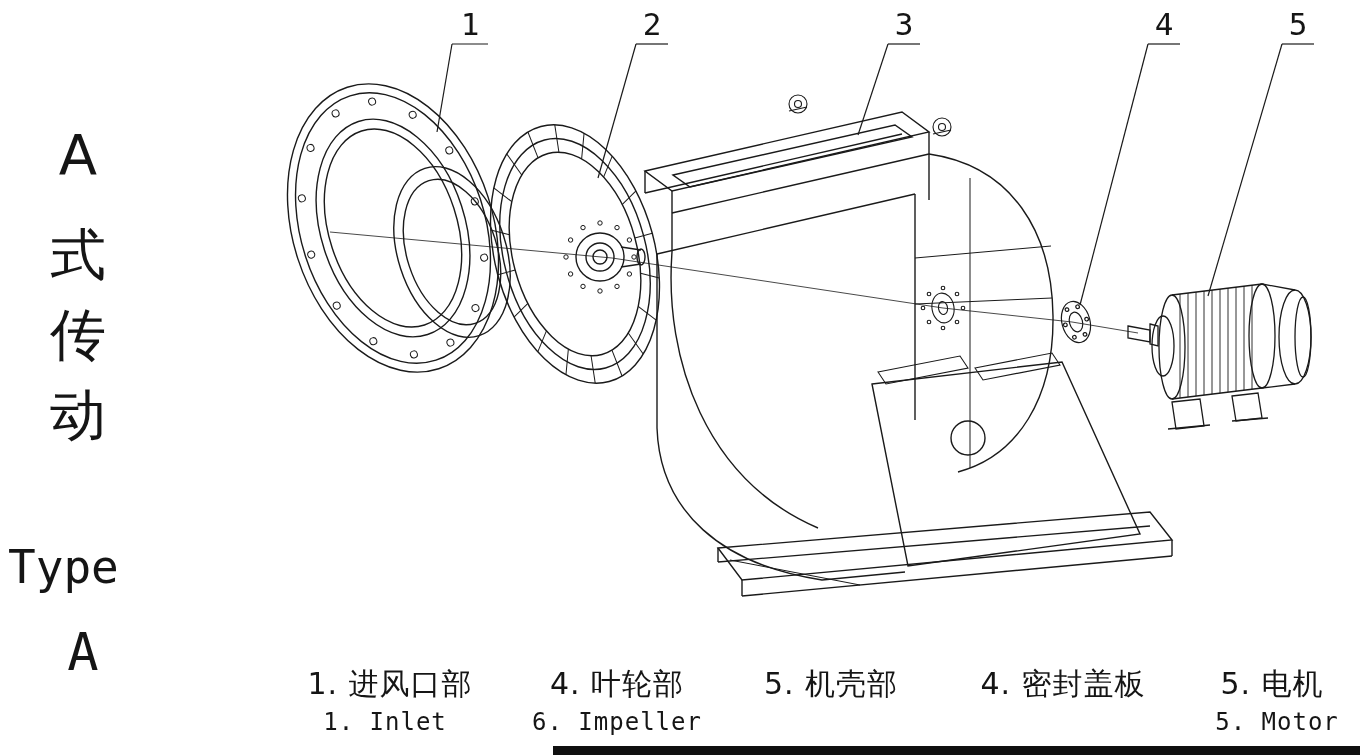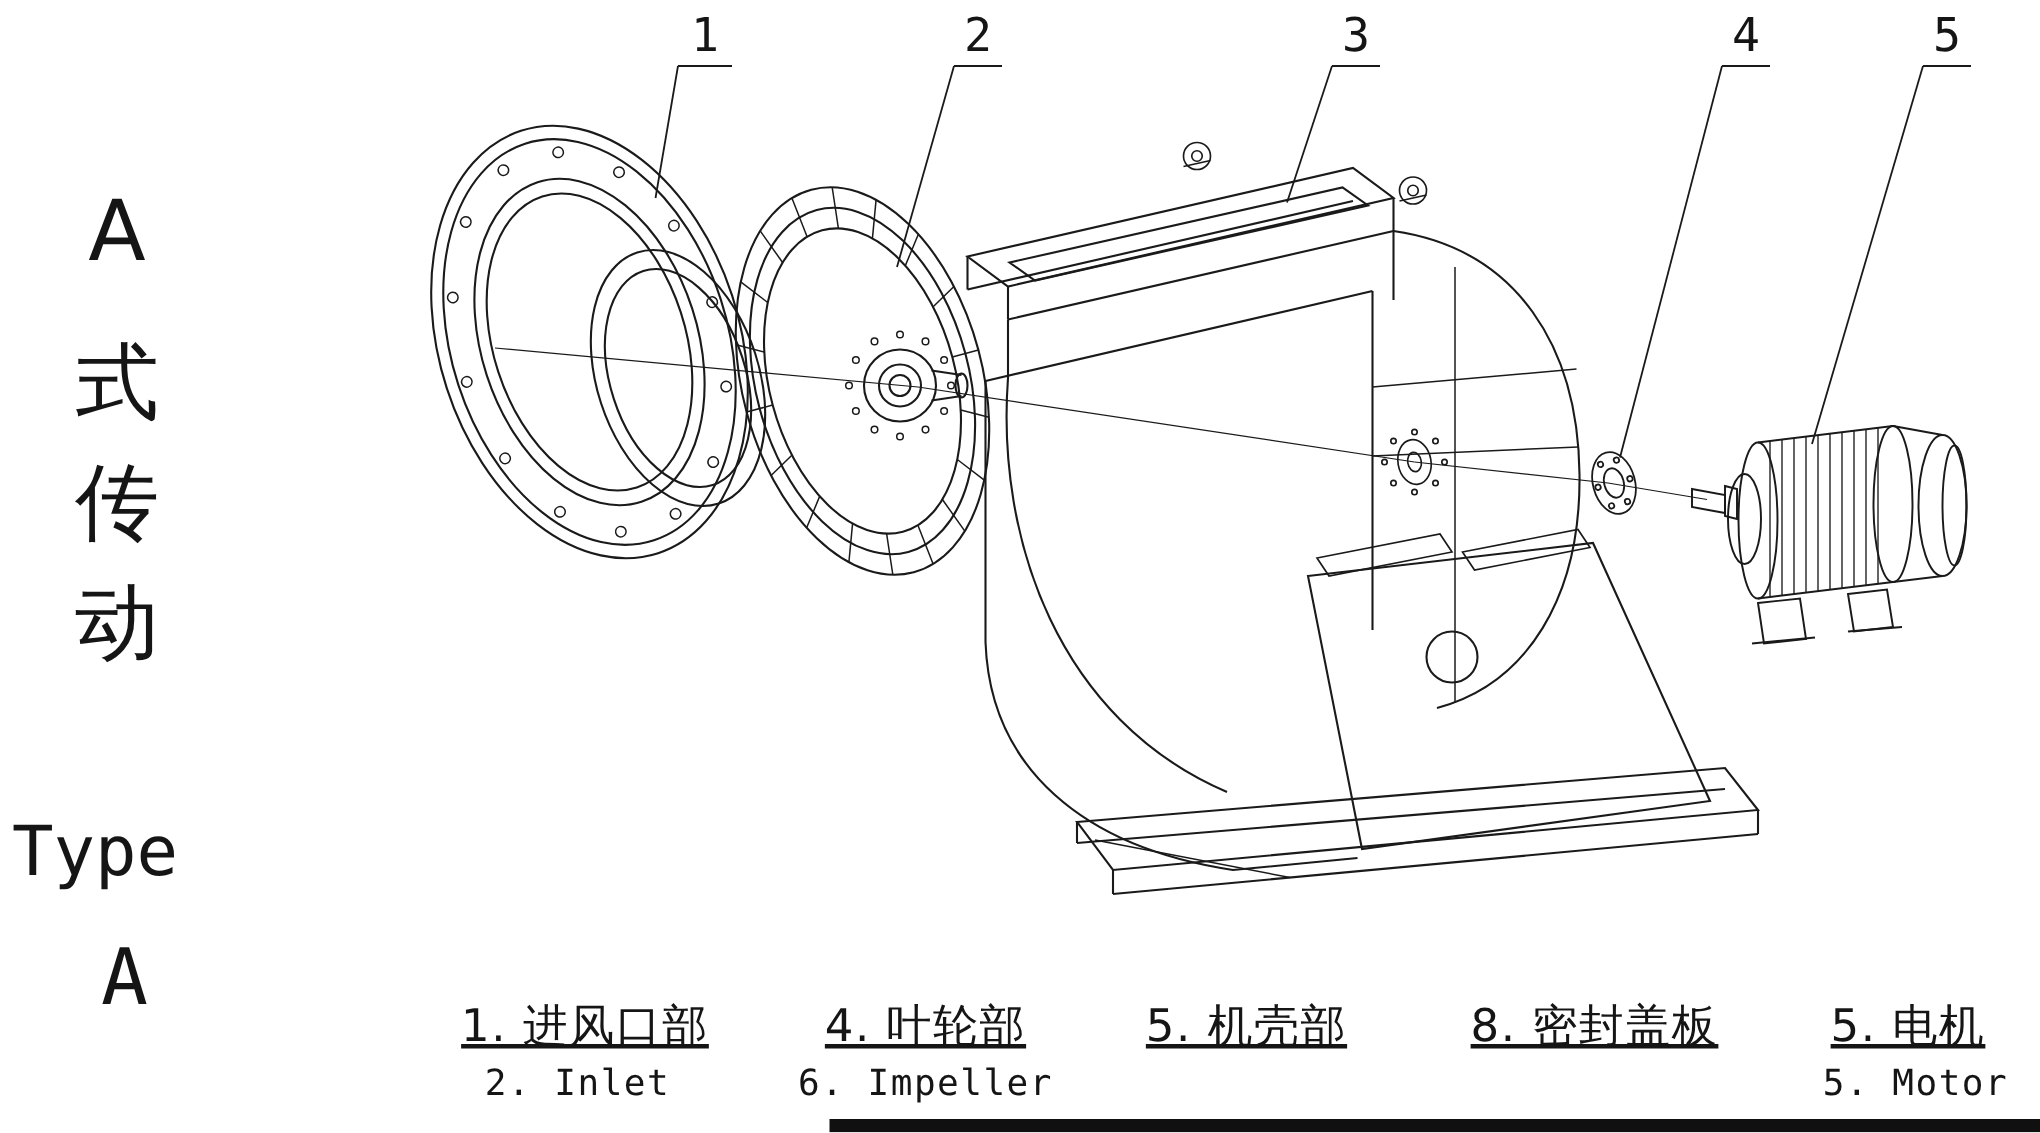--- a/index.html
+++ b/index.html
@@ -15,21 +15,21 @@
   }
   svg.linework { position:absolute; left:0; top:0; stroke:#1a1a1a; fill:none; }
   .t { position:absolute; color:#151515; }
   .side-char { left:30px; width:96px; text-align:center; font-size:56px; font-weight:500; }
   .type-word { left:8px; top:540px; width:150px; text-align:left; font-size:46px;
                font-family:"DejaVu Sans Mono", monospace; }
   .type-letter { left:35px; top:622px; width:96px; text-align:center; font-size:52px;
                font-family:"DejaVu Sans Mono", monospace; }
   .callout-num { width:60px; top:6px; text-align:center; font-size:31px;
                font-family:"DejaVu Sans Mono", monospace; }
-  .legend-zh { top:664px; width:300px; text-align:center; font-size:30px; letter-spacing:1px;text-decoration:underline; }
+  .legend-zh { top:664px; width:300px; text-align:center; font-size:30px; letter-spacing:1px; }
   .legend-en { top:708px; width:300px; text-align:center; font-size:24px;
                font-family:"DejaVu Sans Mono", monospace; letter-spacing:1px; }
   .bottom-bar { position:absolute; left:553px; top:746px; width:807px; height:9px; background:#101010; }
 </style>
 </head>
 <body>
 
 <div class="stage">
 
   <svg class="linework" width="1360" height="755" viewBox="0 0 1360 755">
@@ -248,21 +248,21 @@
   <div class="t side-char" style="top:122px;">A</div>
   <div class="t side-char" style="top:218px;">式</div>
   <div class="t side-char" style="top:298px;">传</div>
   <div class="t side-char" style="top:378px;">动</div>
   <div class="t type-word">Type</div>
   <div class="t type-letter">A</div>
 
   <div class="t legend-zh" style="left:240px;">1. 进风口部</div>
   <div class="t legend-zh" style="left:467px;">4. 叶轮部</div>
   <div class="t legend-zh" style="left:681px;">5. 机壳部</div>
-  <div class="t legend-zh" style="left:913px;">8. 密封盖板</div>
+  <div class="t legend-zh" style="left:913px;">4. 密封盖板</div>
   <div class="t legend-zh" style="left:1122px;">5. 电机</div>
 
-  <div class="t legend-en" style="left:235px;">2. Inlet</div>
+  <div class="t legend-en" style="left:235px;">1. Inlet</div>
   <div class="t legend-en" style="left:467px;">6. Impeller</div>
   <div class="t legend-en" style="left:1127px;">5. Motor</div>
 
   <div class="bottom-bar"></div>
 </div>
 
 </body></html>

